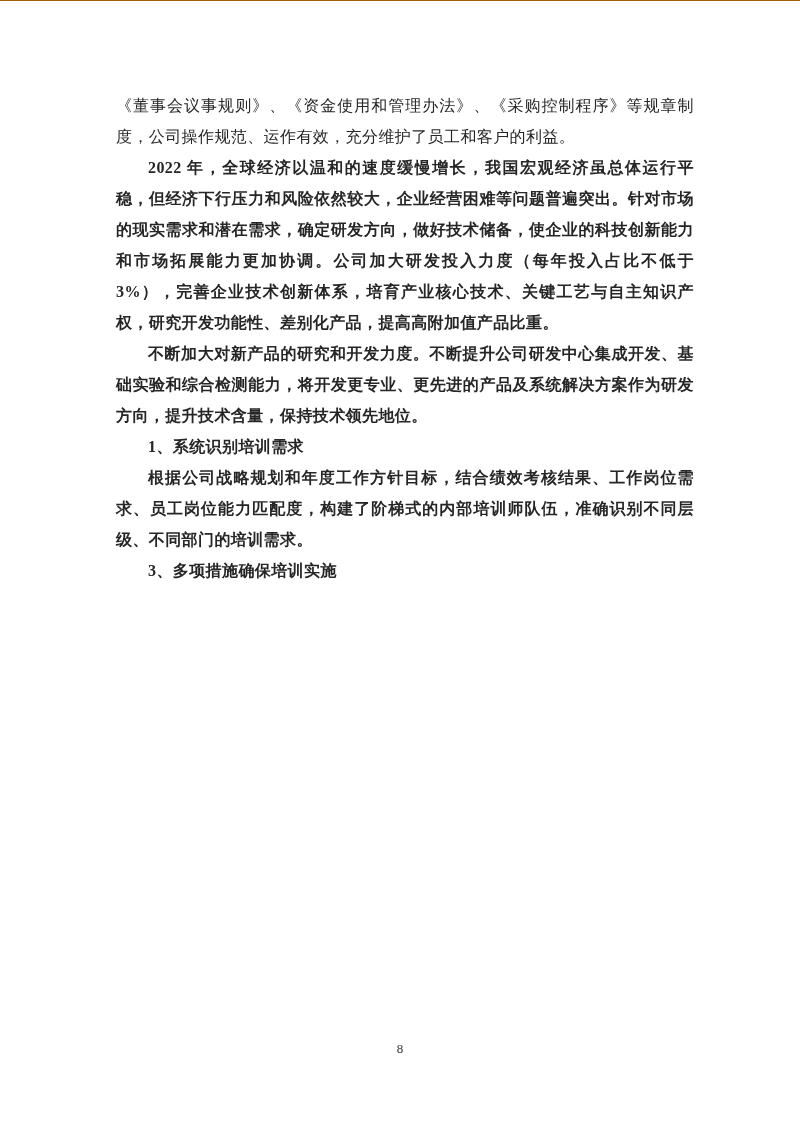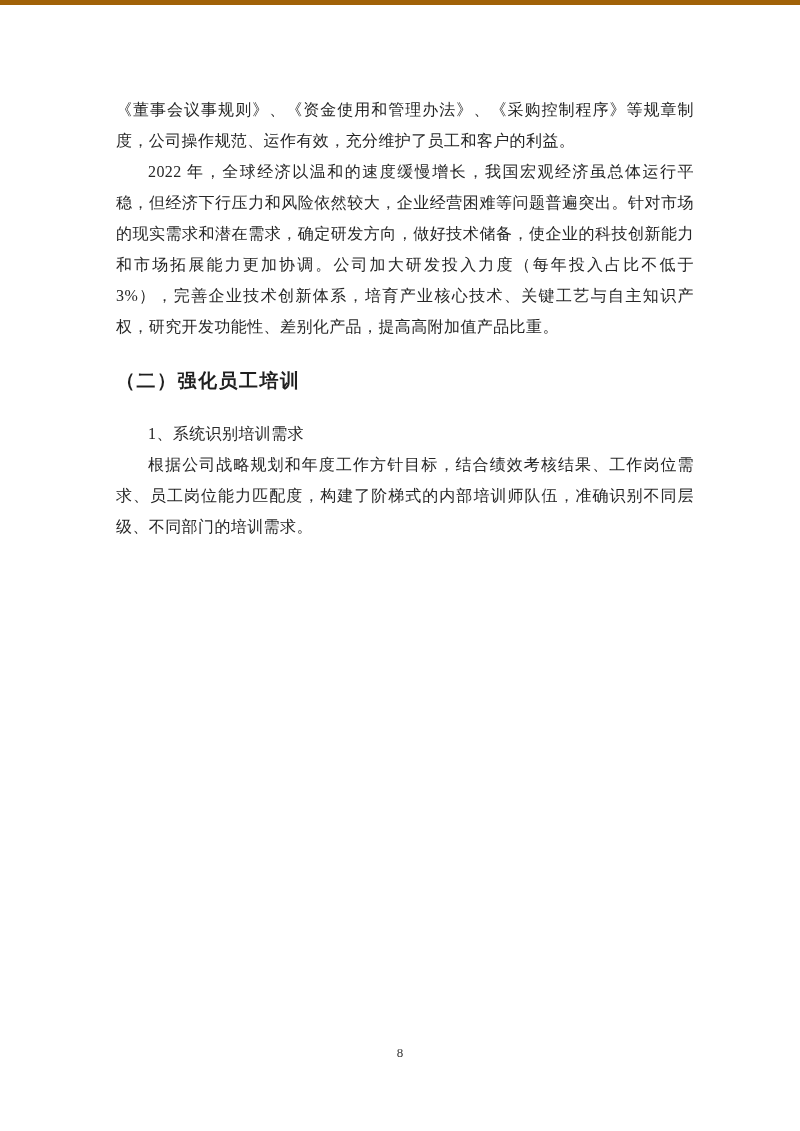--- a/index.html
+++ b/index.html
@@ -5,40 +5,40 @@
   html, body {
     margin: 0;
     padding: 0;
     background: #ffffff;
   }
   .page {
     position: relative;
     width: 800px;
     height: 1131px;
     background: #ffffff;
-    border-top: 5px solid #a16207;
+    border-top: 1px solid #a16207;
     overflow: hidden;
     box-sizing: border-box;
   }
   .doc-content {
     position: absolute;
     left: 116px;
     right: 106px;
     top: 89px;
   }
   p.body, p.body-noindent {
     font-family: "Liberation Serif", "DejaVu Serif", serif;
     font-size: 16px;
     line-height: 31px;
     color: #262626;
     text-align: justify;
     margin: 0;
     letter-spacing: 0.4px;
   }
-  p.body { text-indent: 2em; }
+  p.body { text-indent: 2em; font-weight: bold; }
   p.body-noindent { text-indent: 0; }
   p.heading {
     font-family: "Liberation Sans", "DejaVu Sans", sans-serif;
     font-weight: 700;
     font-size: 19px;
     line-height: 25px;
     color: #1f1f1f;
     margin: 26px 0 25px 0;
     letter-spacing: 1.5px;
     text-align: left;
@@ -54,18 +54,19 @@
     color: #333333;
   }
 </style>
 </head>
 <body>
 
 <div class="page">
   <div class="doc-content">
       <p class="body-noindent">《董事会议事规则》、《资金使用和管理办法》、《采购控制程序》等规章制度，公司操作规范、运作有效，充分维护了员工和客户的利益。</p>
       <p class="body">2022 年，全球经济以温和的速度缓慢增长，我国宏观经济虽总体运行平稳，但经济下行压力和风险依然较大，企业经营困难等问题普遍突出。针对市场的现实需求和潜在需求，确定研发方向，做好技术储备，使企业的科技创新能力和市场拓展能力更加协调。公司加大研发投入力度（每年投入占比不低于 3%），完善企业技术创新体系，培育产业核心技术、关键工艺与自主知识产权，研究开发功能性、差别化产品，提高高附加值产品比重。</p>
-      <p class="heading">（二）强化员工培训</p>
+      <p class="body">不断加大对新产品的研究和开发力度。不断提升公司研发中心集成开发、基础实验和综合检测能力，将开发更专业、更先进的产品及系统解决方案作为研发方向，提升技术含量，保持技术领先地位。</p>
       <p class="body">1、系统识别培训需求</p>
       <p class="body">根据公司战略规划和年度工作方针目标，结合绩效考核结果、工作岗位需求、员工岗位能力匹配度，构建了阶梯式的内部培训师队伍，准确识别不同层级、不同部门的培训需求。</p>
+      <p class="body">3、多项措施确保培训实施</p>
     </div>
   <div class="page-number">8</div>
 </div>
 
 </body></html>

